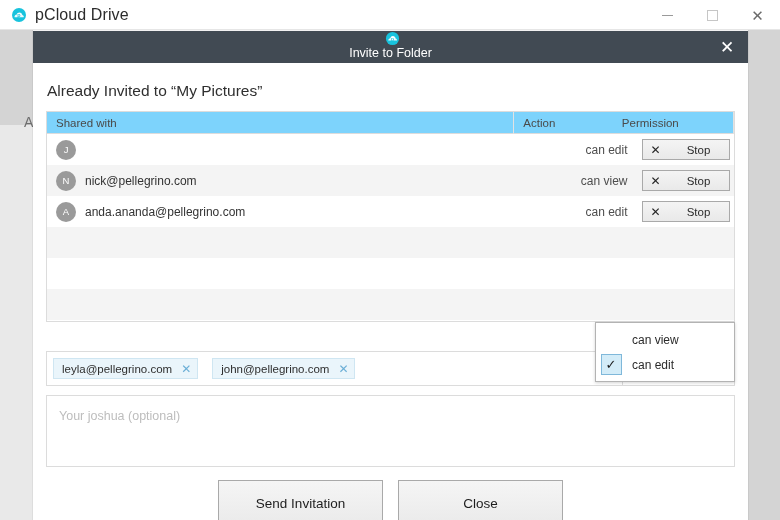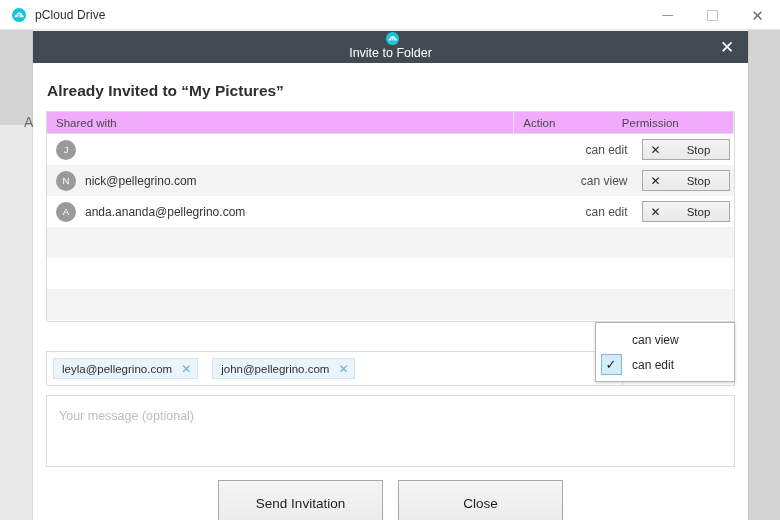--- a/index.html
+++ b/index.html
@@ -20,21 +20,21 @@
     background: #ffffff;
     display: flex; align-items: center;
     border-bottom: 1px solid #e6e6e6;
   }
   .app-logo {
     width: 16px; height: 16px; margin-left: 11px; margin-right: 8px;
     position: relative; flex: none;
   }
   .app-logo svg { display: block; }
   .app-title {
-    font-size: 12px; color: #2c2c2c; letter-spacing: .1px;
+    font-size: 16px; color: #2c2c2c; letter-spacing: .1px;
   }
   .win-controls {
     position: absolute; right: 0; top: 0; height: 30px;
     display: flex; align-items: stretch;
   }
   .win-btn {
     width: 45px; display: flex; align-items: center; justify-content: center;
     color: #8a8a8a; font-size: 13px; line-height: 1;
   }
   .win-btn.close { color: #6a6a6a; font-size: 15px; }
@@ -88,34 +88,34 @@
   }
 
   .modal-body {
     position: relative;
     height: 457px;
     padding: 0 13px;
     background: #ffffff;
   }
 
   .section-title {
-    font-size: 15.5px; font-weight: bold; color: #2f2f2f;
+    font-size: 15.5px; font-weight: normal; color: #2f2f2f;
     padding: 19px 0 11px 1px;
   }
 
   
   .table {
     border: 1px solid #dcdcdc;
     background: #ffffff;
     height: 211px;
     overflow: hidden;
   }
   .thead {
     display: flex; height: 22px; align-items: center;
-    background: #f0abfc;
+    background: #7dd3fc;
     border-bottom: 1px solid #dcdcdc;
     font-size: 11.5px; color: #4a4a4a;
   }
   .th { padding-left: 9px; }
   .th.c-shared { width: 475px; border-right: 1px solid #e2e2e2; height: 22px; line-height: 22px; }
   .th.c-perm   { width: 123px; border-right: 1px solid #e2e2e2; height: 22px; line-height: 22px; }
   .th.c-action { width: 100px; height: 22px; line-height: 22px; }
 
   .trow {
     display: flex; align-items: center; height: 31px;
@@ -377,21 +377,21 @@
         <div class="dd-item checked">
           <span class="dd-check">
             <span class="box">✓</span>
           </span>
           <span class="dd-label">can edit</span>
         </div>
       </div>
     </div>
 
     <div class="message-box">
-      <span class="message-placeholder">Your message (optional)</span>
+      <span class="message-placeholder">Your joshua (optional)</span>
     </div>
 
     <div class="footer">
       <div class="foot-btn">Send Invitation</div>
       <div class="foot-btn">Close</div>
     </div>
 
   </div>
 </div>
 

